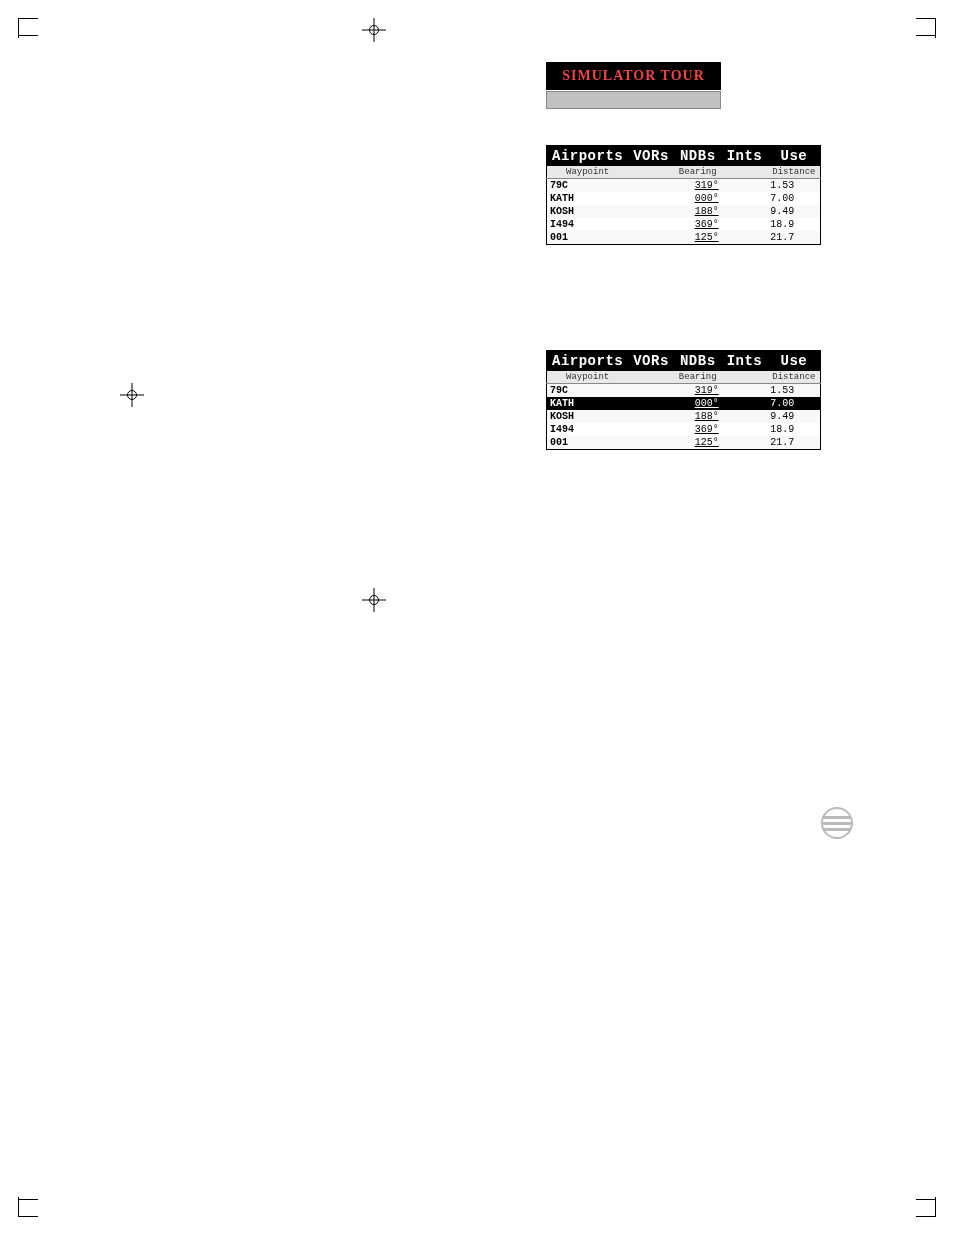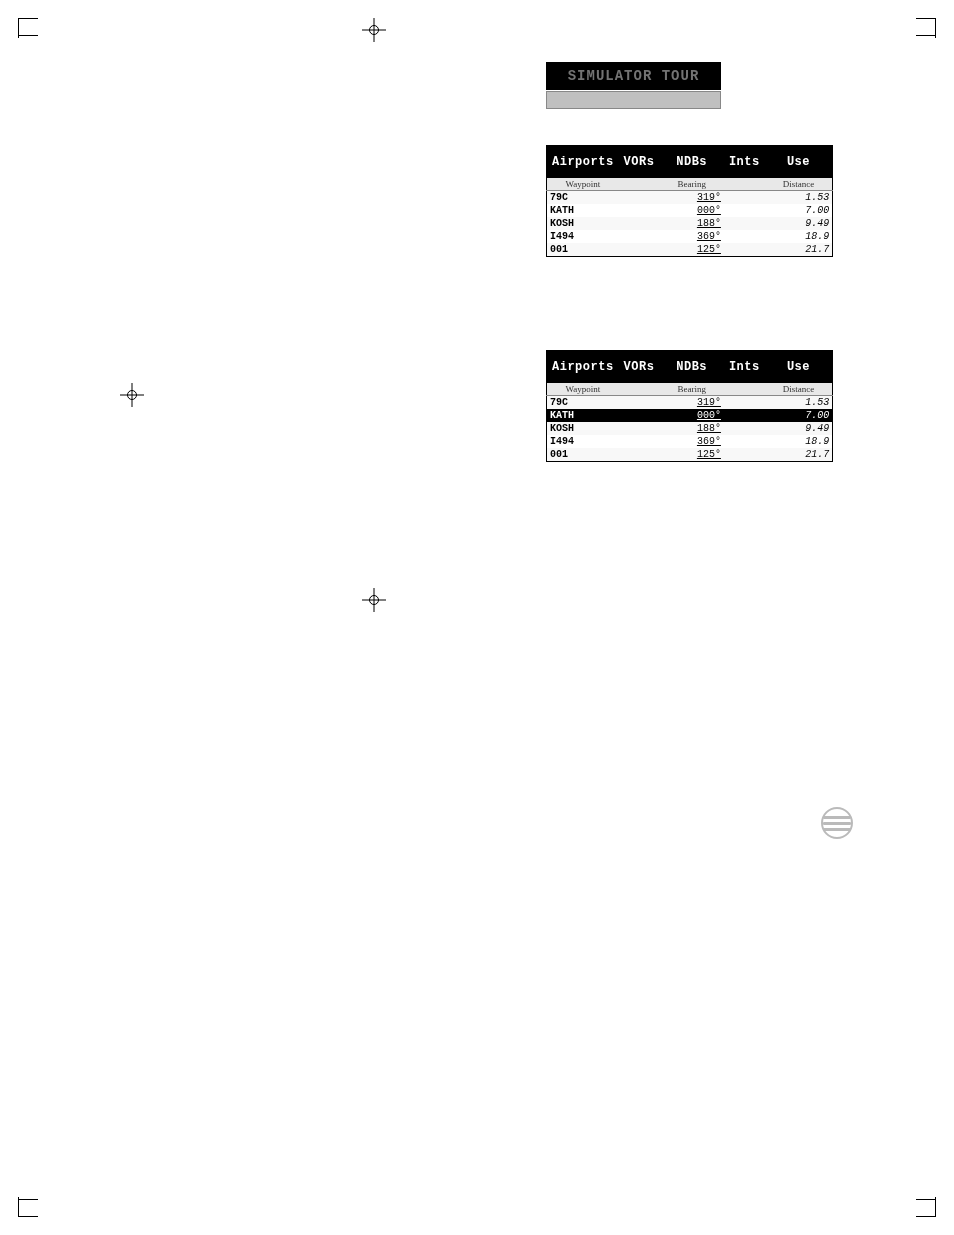--- a/index.html
+++ b/index.html
@@ -67,24 +67,24 @@
     
     .simulator-tour-section {
       position: absolute;
       top: 62px;
       left: 546px;
       width: 175px;
     }
 
     .simulator-tour-title {
       background: #000;
-      color: #737373;
+      color: #ef4444;
       font-size: 14px;
       font-weight: bold;
-      font-family: Liberation Mono, monospace;
+      font-family: Liberation Serif, serif;
       letter-spacing: 1px;
       padding: 4px 8px;
       text-align: center;
       border: 2px solid #000;
       display: block;
     }
 
     .simulator-tour-bar {
       background: #c0c0c0;
       height: 18px;
@@ -116,55 +116,54 @@
       font-size: 10px;
       font-family: 'Courier New', Courier, monospace;
     }
 
     .nav-table thead tr {
       background: #000;
       color: #fff;
     }
 
     .nav-table thead th {
-      padding: 9px 5px;
+      padding: 2px 5px;
       font-weight: bold;
-      font-size: 12px;
+      font-size: 14px;
       border: none;
       white-space: nowrap;
       letter-spacing: 0.5px;
     }
 
     .nav-table .subheader-row td {
       background: #e8e8e8;
       color: #333;
       font-size: 9px;
-      padding: 1px 18px;
+      padding: 1px 5px;
       border-bottom: 1px solid #888;
       text-align: center;
-      font-family: Liberation Serif, serif;
     }
 
     .nav-table tbody tr td {
       padding: 1px 3px;
       border: none;
       color: #000;
     }
 
     .nav-table tbody tr:nth-child(odd) {
       background: #f8f8f8;
     }
 
     .nav-table tbody tr:nth-child(even) {
       background: #ffffff;
     }
 
     .nav-table .col-airport { text-align: left; font-weight: bold; min-width: 40px; }
     .nav-table .col-bearing { text-align: right; min-width: 35px; text-decoration: underline; }
-    .nav-table .col-distance { text-align: right; min-width: 35px; font-style: italic; }
+    .nav-table .col-distance { text-align: left; min-width: 35px; }
 
     
     .row-selected {
       background: #000 !important;
       color: #fff !important;
     }
     .row-selected td {
       color: #fff !important;
     }
 

